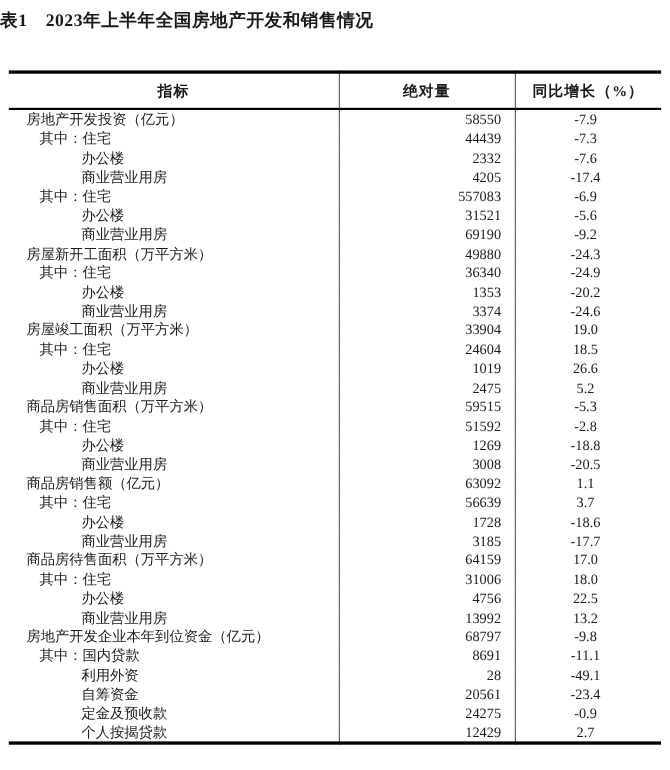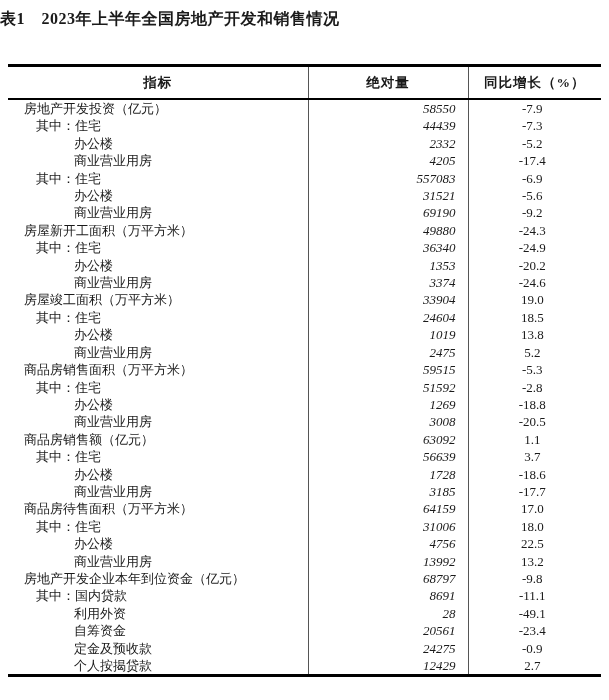--- a/index.html
+++ b/index.html
@@ -49,21 +49,21 @@
   tbody td {
     height: 17.4px;
     line-height: 17.4px;
     padding: 0;
     font-size: 13px;
     white-space: nowrap;
     overflow: hidden;
   }
   td.label-cell { text-align: left; }
   td.num { text-align: right; font-size: 13px; }
-  td.col-abs { padding-right: 12px; font-style: italic; }
+  td.col-abs { padding-right: 12px; }
   td.col-growth { padding-right: 5px; text-align: center; }
   .ind0 { padding-left: 16px; }
   .ind1 { padding-left: 28px; }
   .ind2 { padding-left: 66px; }
 </style>
 </head>
 <body>
 
 <div class="page">
   <div class="title">表1　2023年上半年全国房地产开发和销售情况</div>
@@ -88,21 +88,21 @@
           <td class="num vline col-growth">-7.9</td>
         </tr>
         <tr>
           <td class="label-cell ind1">其中：住宅</td>
           <td class="num vline col-abs">44439</td>
           <td class="num vline col-growth">-7.3</td>
         </tr>
         <tr>
           <td class="label-cell ind2">办公楼</td>
           <td class="num vline col-abs">2332</td>
-          <td class="num vline col-growth">-5.2</td>
+          <td class="num vline col-growth">-7.6</td>
         </tr>
         <tr>
           <td class="label-cell ind2">商业营业用房</td>
           <td class="num vline col-abs">4205</td>
           <td class="num vline col-growth">-17.4</td>
         </tr>
         <tr>
           <td class="label-cell ind1">其中：住宅</td>
           <td class="num vline col-abs">557083</td>
           <td class="num vline col-growth">-6.9</td>
@@ -143,21 +143,21 @@
           <td class="num vline col-growth">19.0</td>
         </tr>
         <tr>
           <td class="label-cell ind1">其中：住宅</td>
           <td class="num vline col-abs">24604</td>
           <td class="num vline col-growth">18.5</td>
         </tr>
         <tr>
           <td class="label-cell ind2">办公楼</td>
           <td class="num vline col-abs">1019</td>
-          <td class="num vline col-growth">13.8</td>
+          <td class="num vline col-growth">26.6</td>
         </tr>
         <tr>
           <td class="label-cell ind2">商业营业用房</td>
           <td class="num vline col-abs">2475</td>
           <td class="num vline col-growth">5.2</td>
         </tr>
         <tr>
           <td class="label-cell ind0">商品房销售面积（万平方米）</td>
           <td class="num vline col-abs">59515</td>
           <td class="num vline col-growth">-5.3</td>

